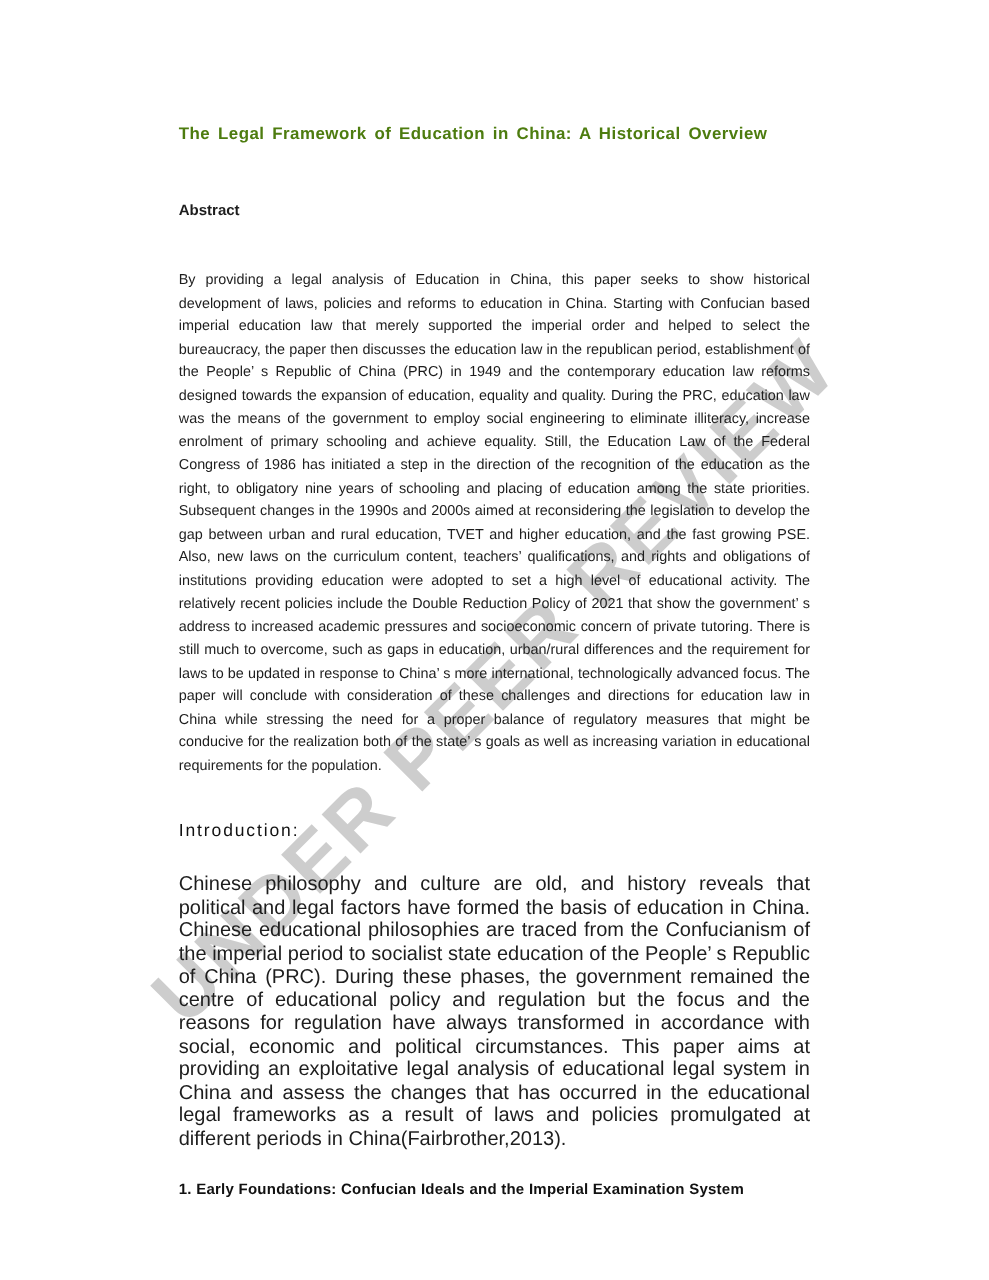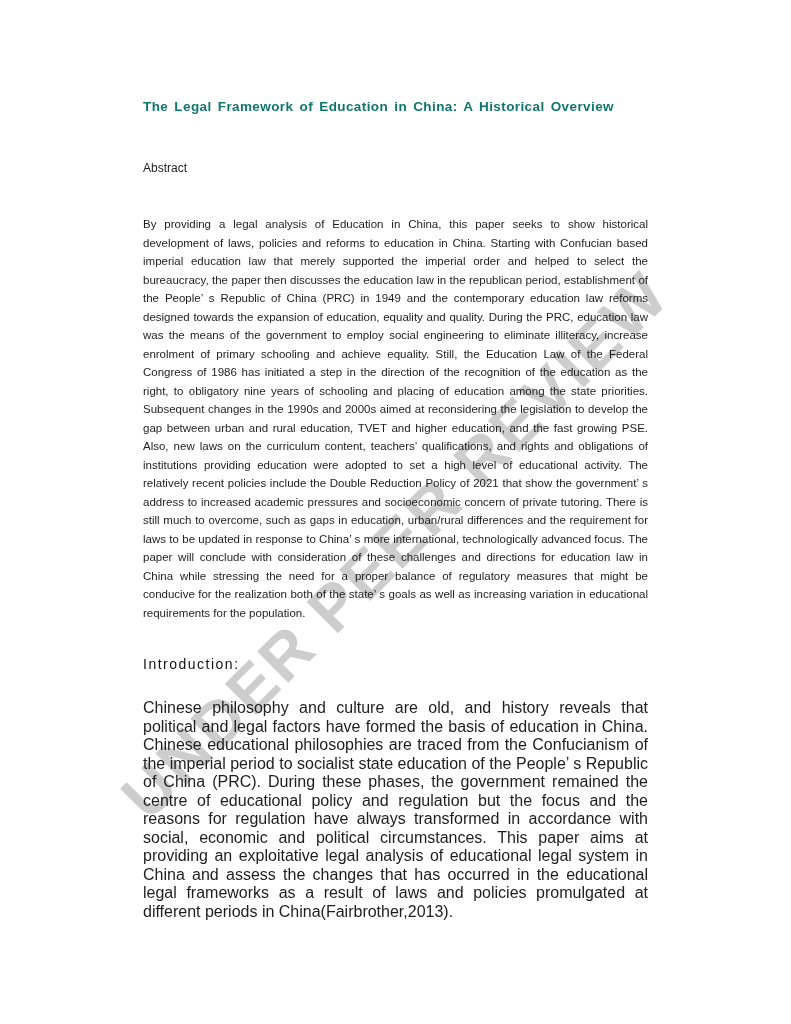--- a/index.html
+++ b/index.html
@@ -23,26 +23,27 @@
     width: 505px;
     z-index: 2;
   }
   .paper-title {
     margin-top: 99px;
     font-size: 13.5px;
     font-weight: bold;
     letter-spacing: 0.4px;
     word-spacing: 2px;
     white-space: nowrap;
-    color: #0f766e;
+    color: #4d7c0f;
   }
   .abstract-label {
     margin-top: 47px;
     font-size: 12px;
     color: #1d1d1d;
+    font-weight: bold;
   }
   .body-para {
     margin-top: 40px;
     font-size: 11.5px;
     line-height: 18.5px;
     text-align: justify;
     color: #1d1d1d;
   }
   .intro-heading {
     margin-top: 34px;
@@ -93,15 +94,16 @@
     <div class="paper-title">The Legal Framework of Education in China: A Historical Overview</div>
 
     <div class="abstract-label">Abstract</div>
 
     <div class="body-para">By providing a legal analysis of Education in China, this paper seeks to show historical development of laws, policies and reforms to education in China. Starting with Confucian based imperial education law that merely supported the imperial order and helped to select the bureaucracy, the paper then discusses the education law in the republican period, establishment of the People’ s Republic of China (PRC) in 1949 and the contemporary education law reforms designed towards the expansion of education, equality and quality. During the PRC, education law was the means of the government to employ social engineering to eliminate illiteracy, increase enrolment of primary schooling and achieve equality. Still, the Education Law of the Federal Congress of 1986 has initiated a step in the direction of the recognition of the education as the right, to obligatory nine years of schooling and placing of education among the state priorities. Subsequent changes in the 1990s and 2000s aimed at reconsidering the legislation to develop the gap between urban and rural education, TVET and higher education, and the fast growing PSE. Also, new laws on the curriculum content, teachers’ qualifications, and rights and obligations of institutions providing education were adopted to set a high level of educational activity. The relatively recent policies include the Double Reduction Policy of 2021 that show the government’ s address to increased academic pressures and socioeconomic concern of private tutoring. There is still much to overcome, such as gaps in education, urban/rural differences and the requirement for laws to be updated in response to China’ s more international, technologically advanced focus. The paper will conclude with consideration of these challenges and directions for education law in China while stressing the need for a proper balance of regulatory measures that might be conducive for the realization both of the state’ s goals as well as increasing variation in educational requirements for the population.</div>
 
     <div class="intro-heading">Introduction:</div>
 
     <div class="intro-para">Chinese philosophy and culture are old, and history reveals that political and legal factors have formed the basis of education in China. Chinese educational philosophies are traced from the Confucianism of the imperial period to socialist state education of the People’ s Republic of China (PRC). During these phases, the government remained the centre of educational policy and regulation but the focus and the reasons for regulation have always transformed in accordance with social, economic and political circumstances. This paper aims at providing an exploitative legal analysis of educational legal system in China and assess the changes that has occurred in the educational legal frameworks as a result of laws and policies promulgated at different periods in China(Fairbrother,2013).</div>
 
+    <div class="section-heading">1. Early Foundations: Confucian Ideals and the Imperial Examination System</div>
 
   </div>
 </div>
 
 </body></html>

